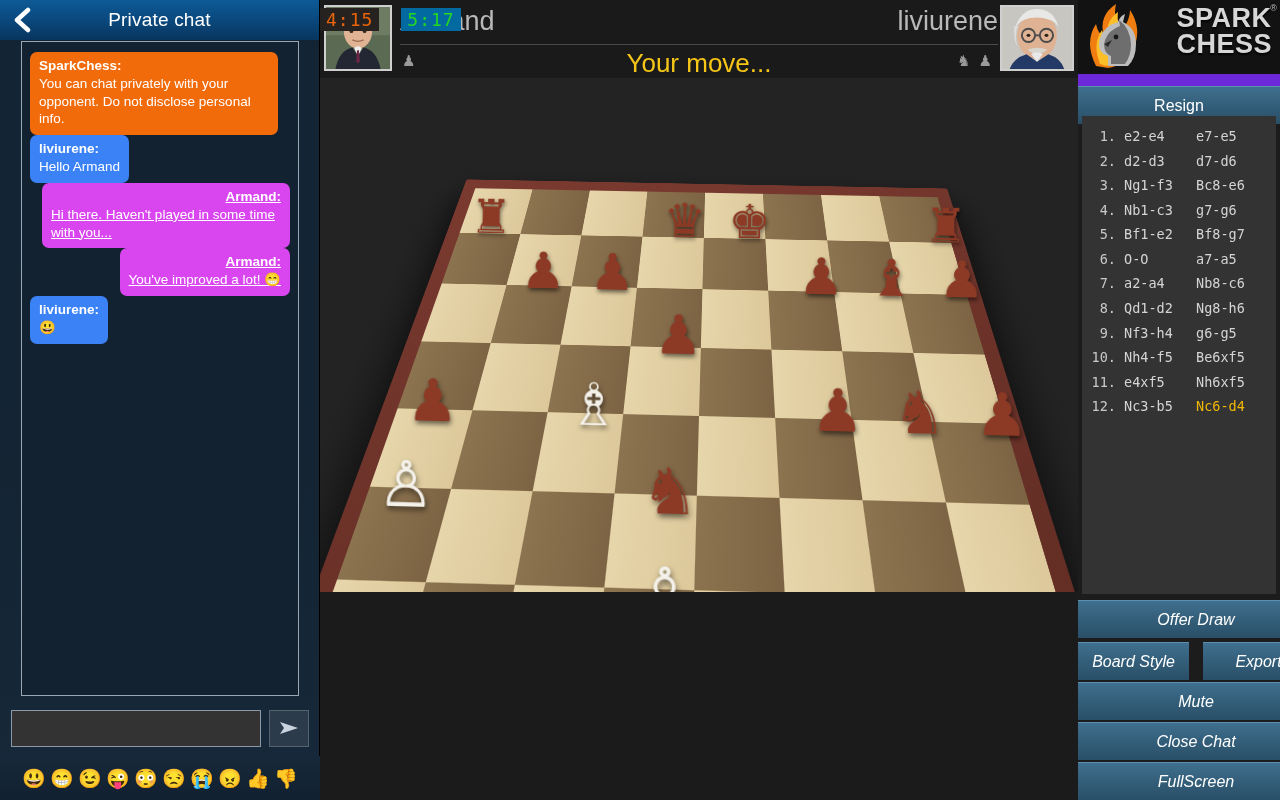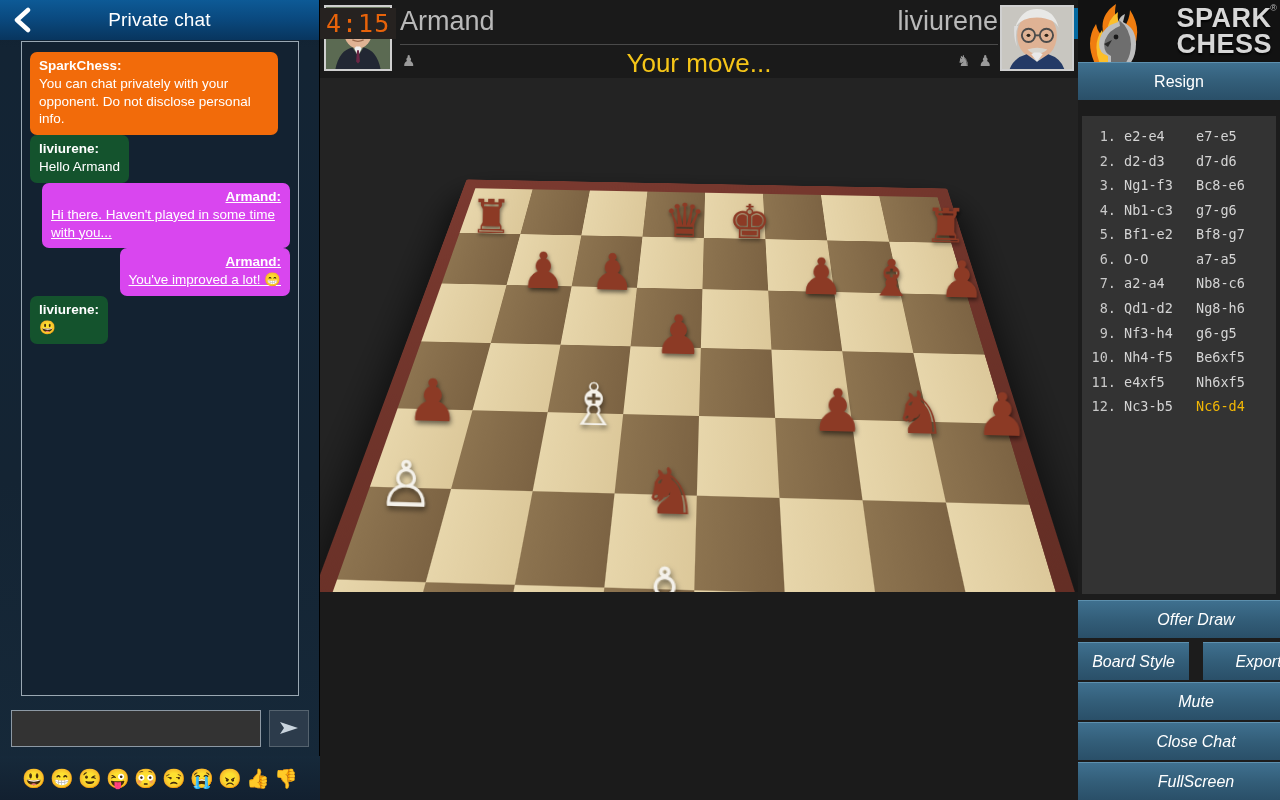--- a/index.html
+++ b/index.html
@@ -32,21 +32,21 @@
     border:1px solid #9aa8b3; background:#132231;
     padding:10px 8px; overflow:hidden;
   }
   .bubble {
     border-radius:7px; padding:5px 9px 7px; 
     color:#fff; font-size:13.5px; line-height:1.32; width:fit-content; max-width:248px;
   }
   .bubble .who { font-weight:bold; display:block; font-size:13.5px; }
   .bubble .msg { display:block; }
   .b-system { background:#f26b0a; }
-  .b-them   { background:#14532d; }
+  .b-them   { background:#3b82f6; }
   .b-me     { background:#d946ef; margin-left:auto; text-align:left;text-decoration:underline; }
   .b-me .who{ text-align:right; }
 
   #chat-compose {
     position:absolute; left:0; bottom:44px; width:320px; height:56px;
     display:flex; align-items:center; padding:0 11px; gap:8px;
     background:linear-gradient(180deg,#16293a 0%, #14real 0%, #142736 100%);
   }
   #chat-input {
     flex:1; height:37px; background:#333; border:1px solid #8d99a4;
@@ -84,22 +84,22 @@
   }
   #name-left  { left:80px; }
   #name-right { right:80px; }
   .uline {
     position:absolute; top:44px; height:1px; background:#4a4a4a;
   }
   #uline-left  { left:80px; width:325px; }
   #uline-right { right:80px; width:325px; }
   #clocks {
     position:absolute; left:0; right:0; top:8px;
-    display:flex; justify-content:space-between; gap:22px;
-    font-family:"DejaVu Sans Mono", monospace; font-size:25px; letter-spacing:1px;
+    display:flex; justify-content:flex-start; gap:22px;
+    font-family:"DejaVu Sans Mono", monospace; font-size:18px; letter-spacing:1px;
   }
   .clock { padding:1px 6px; }
   #clock-white { color:#e8630a; background:#262220; }
   #clock-black { color:#22d822; background:#0369a1; }
   #status-msg {
     position:absolute; left:0; right:0; top:48px; text-align:center;
     color:#f5c518; font-size:26px;
   }
   .captured { position:absolute; top:52px; font-size:15px; color:#9a9a9a; letter-spacing:2px; }
   #cap-left  { left:82px; }
@@ -138,21 +138,21 @@
   }
   .pc.w span { color:#f4f1ea; }
   .pc.b span { color:#8c3a25; }
 
   
   #right-panel {
     position:absolute; right:0; top:0; width:202px; height:800px;
     background:#1c1c1c;
   }
   #logo {
-    position:relative; height:62px; background:#6d28d9; overflow:hidden;
+    position:relative; height:86px; background:#6d28d9; overflow:hidden;
   }
   #logo-text {
     position:absolute; right:8px; top:6px; text-align:left;
     font-size:27px; font-weight:bold; line-height:.95; letter-spacing:.5px;
     color:#d7d7d7;
     text-shadow:0 2px 2px rgba(0,0,0,.8);
   }
   #logo-reg { position:absolute; right:3px; top:3px; font-size:9px; color:#bdbdbd; }
   .btn {
     background:linear-gradient(180deg,#3f708f 0%, #335e79 50%, #2a4f68 100%);

